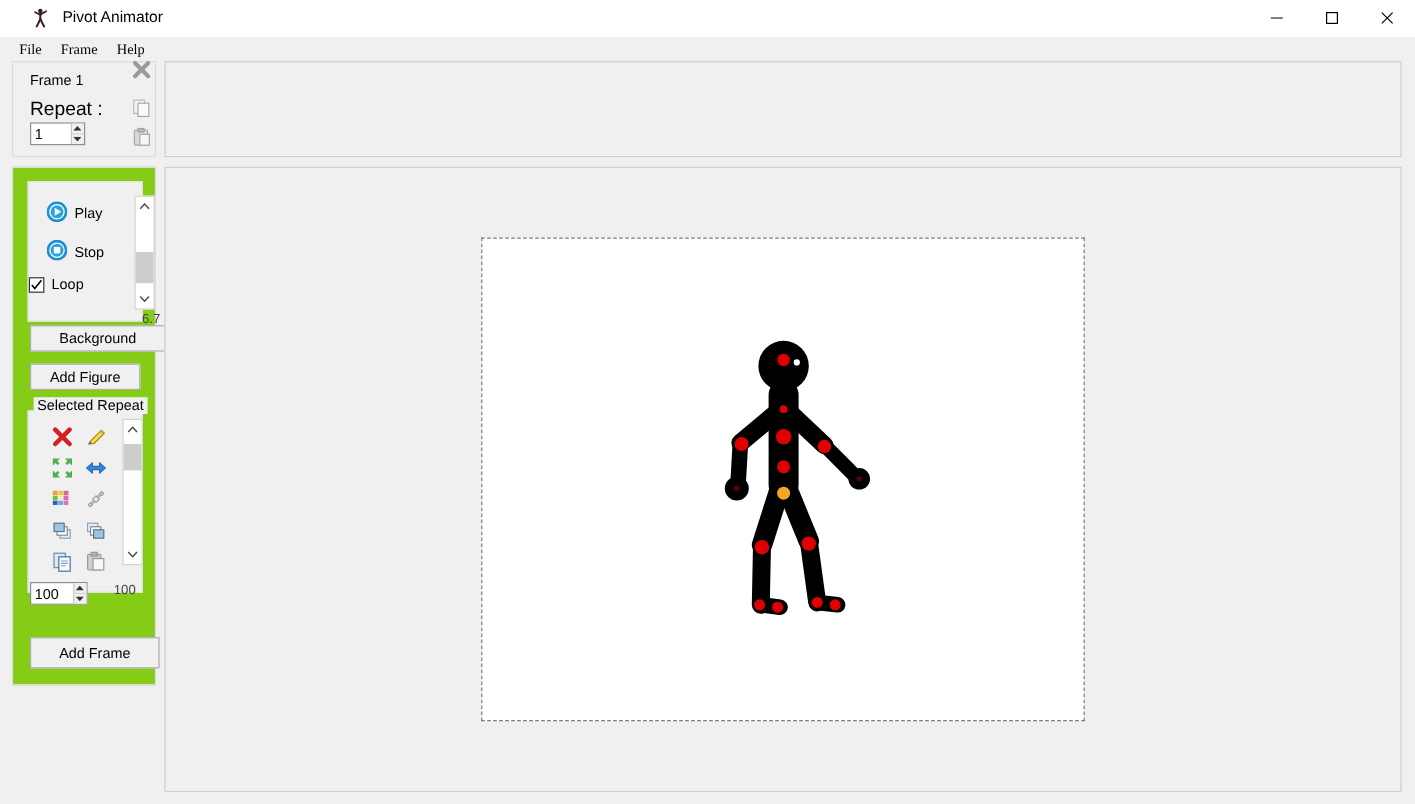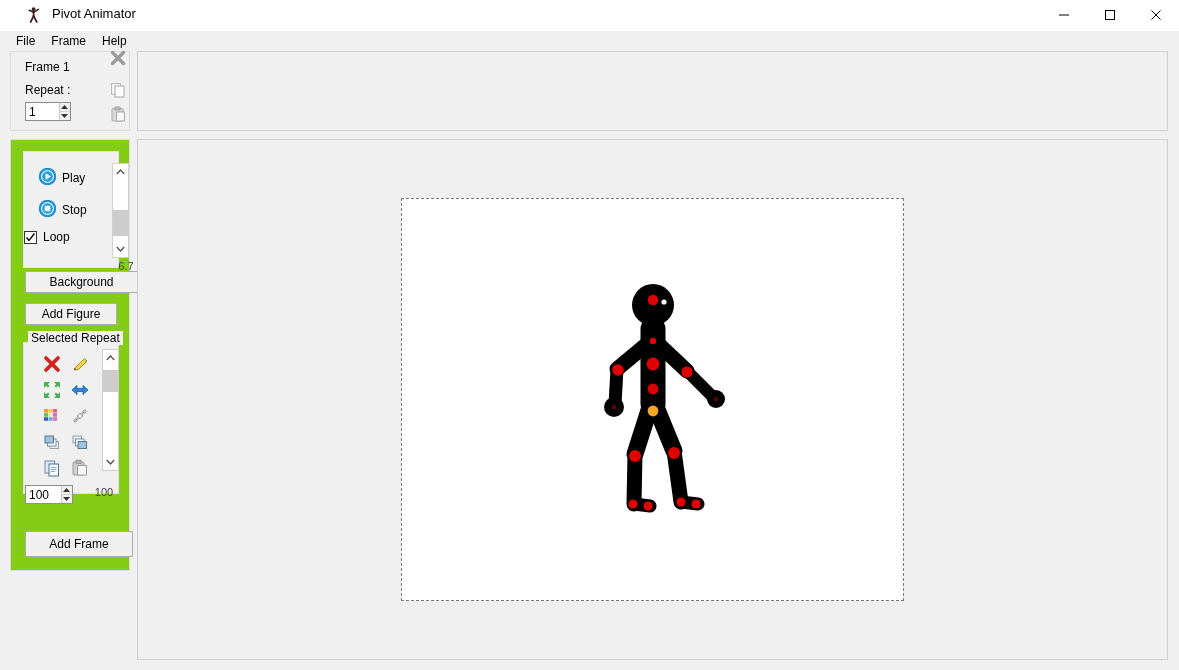--- a/index.html
+++ b/index.html
@@ -33,34 +33,34 @@
 
   
   #menubar {
     position: absolute; left: 0; top: 31px; width: 1179px; height: 20px;
     background: #f0f0f0;
     display: flex; align-items: center;
     padding-left: 8px;
   }
   .menuitem {
     padding: 20px 8px; font-size: 12px; color: #000;
-    font-family: Liberation Sans, sans-serif;
+    font-family: Liberation Serif, serif;
   }
 
   
   #frame-panel {
     position: absolute; left: 10px; top: 51px; width: 120px; height: 80px;
     background: #f0f0f0;
     border: 1px solid #dcdcdc;
   }
   #frame-label {
     position: absolute; left: 14px; top: 8px; font-size: 12px;
   }
   #repeat-label {
-    position: absolute; left: 14px; top: 31px; font-size: 12px;
+    position: absolute; left: 14px; top: 31px; font-size: 16px;
   }
   .spinbox {
     border: 1px solid #8e8e8e;
     background: #fff;
     height: 19px;
     display: flex; align-items: stretch;
   }
   .spinbox input {
     border: none; outline: none; background: transparent;
     font-family: "Liberation Sans", sans-serif; font-size: 12px;

